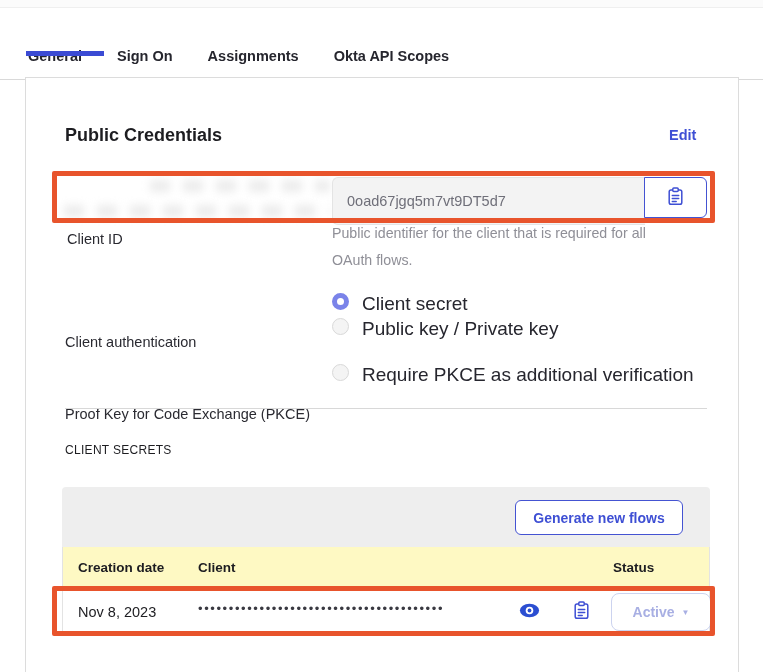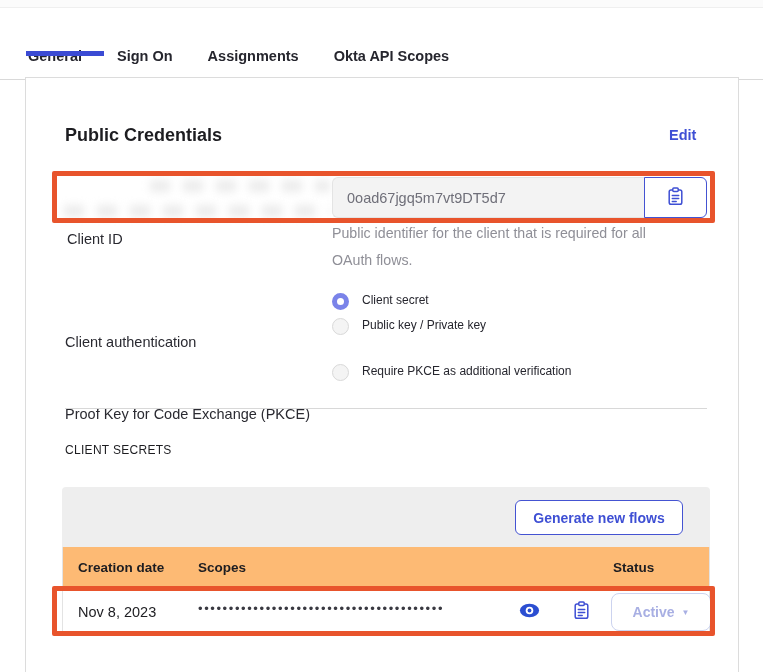--- a/index.html
+++ b/index.html
@@ -23,47 +23,47 @@
   .hl-client-id { left: 52px; top: 171px; width: 663px; height: 52px; }
   .hl-secret-row { left: 52px; top: 586px; width: 663px; height: 50px; }
 
   
   .field-label { position: absolute; font-size: 14.5px; color: #2a2a31; margin-top: 42px; }
   .lbl-client-id { left: 67px; top: 189px; }
   .redact { position: absolute; height: 12px; background: repeating-linear-gradient(90deg,#c9c9c9 0 20px, transparent 20px 33px); filter: blur(4px); opacity: .35; pointer-events: none; }
   .redact-1 { left: 150px; top: 180px; width: 180px; }
   .redact-2 { left: 64px; top: 205px; width: 266px; }
 
-  .client-id-input { position: absolute; left: 332px; top: 177px; width: 313px; height: 41px; background: #f3f3f3; border: 1px solid #e4e4e4; border-right: none; border-radius: 6px 0 0 6px; font-family: inherit; font-size: 14.5px; color: #6f6f79; padding: 12px 14px; }
+  .client-id-input { position: absolute; left: 332px; top: 177px; width: 313px; height: 48px; background: #f3f3f3; border: 1px solid #e4e4e4; border-right: none; border-radius: 6px 0 0 6px; font-family: inherit; font-size: 14.5px; color: #6f6f79; padding: 12px 14px; }
   .copy-id-btn { position: absolute; left: 644px; top: 177px; width: 63px; height: 41px; background: #ffffff; border: 1px solid #4453d2; border-radius: 0 6px 6px 0; display: flex; align-items: center; justify-content: center; cursor: pointer; }
 
   .help-text { position: absolute; left: 332px; top: 220px; width: 345px; font-size: 14.2px; line-height: 27px; color: #8f8f97; }
 
   
   .lbl-auth { left: 65px; top: 292px; }
   .radio { position: absolute; width: 17px; height: 17px; border-radius: 50%; cursor: pointer; }
   .radio-on { border: 5px solid #7a83e9; background: #ffffff; }
   .radio-off { border: 1px solid #d9d9d9; background: #f4f4f4; }
   .r1 { left: 332px; top: 293px; }
   .r2 { left: 332px; top: 318px; }
   .cb { left: 332px; top: 364px; }
-  .opt-label { position: absolute; font-size: 12px; color: #26262e; cursor: pointer; }
+  .opt-label { position: absolute; font-size: 19px; color: #26262e; cursor: pointer; }
   .ol1 { left: 362px; top: 293px; }
   .ol2 { left: 362px; top: 318px; }
   .lbl-pkce { left: 65px; top: 364px; }
   .ol3 { left: 362px; top: 364px; }
 
   .divider { position: absolute; left: 65px; top: 408px; width: 642px; height: 1px; background: #d8d8d8; }
 
   
   .secrets-heading { position: absolute; left: 65px; top: 443px; font-size: 12px; font-weight: 400; letter-spacing: .3px; color: #1d1d21; }
   .secrets-toolbar { position: absolute; left: 62px; top: 487px; width: 648px; height: 60px; background: #eeeeee; border-radius: 4px 4px 0 0; }
   .generate-btn { position: absolute; left: 515px; top: 500px; width: 168px; height: 35px; background: #ffffff; border: 1px solid #4453d2; border-radius: 6px; color: #3e4fd4; font-size: 14px; font-weight: 700; font-family: inherit; cursor: pointer; }
 
-  .secrets-table { position: absolute; left: 62px; top: 547px; width: 648px; height: 89px; border-left: 1px solid #e3e3e3; border-right: 1px solid #e3e3e3; background: #fdba74; padding-left: 36px; }
+  .secrets-table { position: absolute; left: 62px; top: 547px; width: 648px; height: 89px; border-left: 1px solid #e3e3e3; border-right: 1px solid #e3e3e3; background: #fef9c3; padding-left: 36px; }
   .thead { position: absolute; left: 0; top: 0; width: 100%; height: 40px; border-bottom: 1px solid #cfcfcf; }
   .th { position: absolute; top: 13px; font-size: 13.5px; font-weight: 700; color: #1d1d21; }
   .th-date { left: 15px; }
   .th-secret { left: 135px; }
   .th-status { left: 550px; }
 
   .trow { position: absolute; left: 0; top: 41px; width: 100%; height: 48px; background: #ffffff; }
   .td-date { position: absolute; left: 15px; top: 16px; font-size: 14.5px; color: #1d1d21; }
   .td-secret { position: absolute; left: 135px; top: 13px; font-size: 13px; letter-spacing: 1.6px; color: #3a3a42; white-space: nowrap; }
   .icon-btn { position: absolute; top: 10px; width: 28px; height: 28px; background: none; border: none; display: flex; align-items: center; justify-content: center; cursor: pointer; }
@@ -121,21 +121,21 @@
 
 <div class="divider"></div>
 
 <h3 class="secrets-heading">CLIENT SECRETS</h3>
 <div class="secrets-toolbar"></div>
 <button class="generate-btn">Generate new flows</button>
 
 <div class="secrets-table">
   <div class="thead">
     <span class="th th-date">Creation date</span>
-    <span class="th th-secret">Scopes</span>
+    <span class="th th-secret">Client</span>
     <span class="th th-status">Status</span>
   </div>
   <div class="trow">
     <span class="td-date">Nov 8, 2023</span>
     <span class="td-secret">••••••••••••••••••••••••••••••••••••••••</span>
     <button class="icon-btn eye-btn">
       <span>
         <svg width="21" height="15" viewBox="0 0 21 15">
           <ellipse cx="10.5" cy="7.5" rx="9.6" ry="6.8" fill="#2b4ed1"></ellipse>
           <circle cx="10.5" cy="7.5" r="3.8" fill="#ffffff"></circle>

